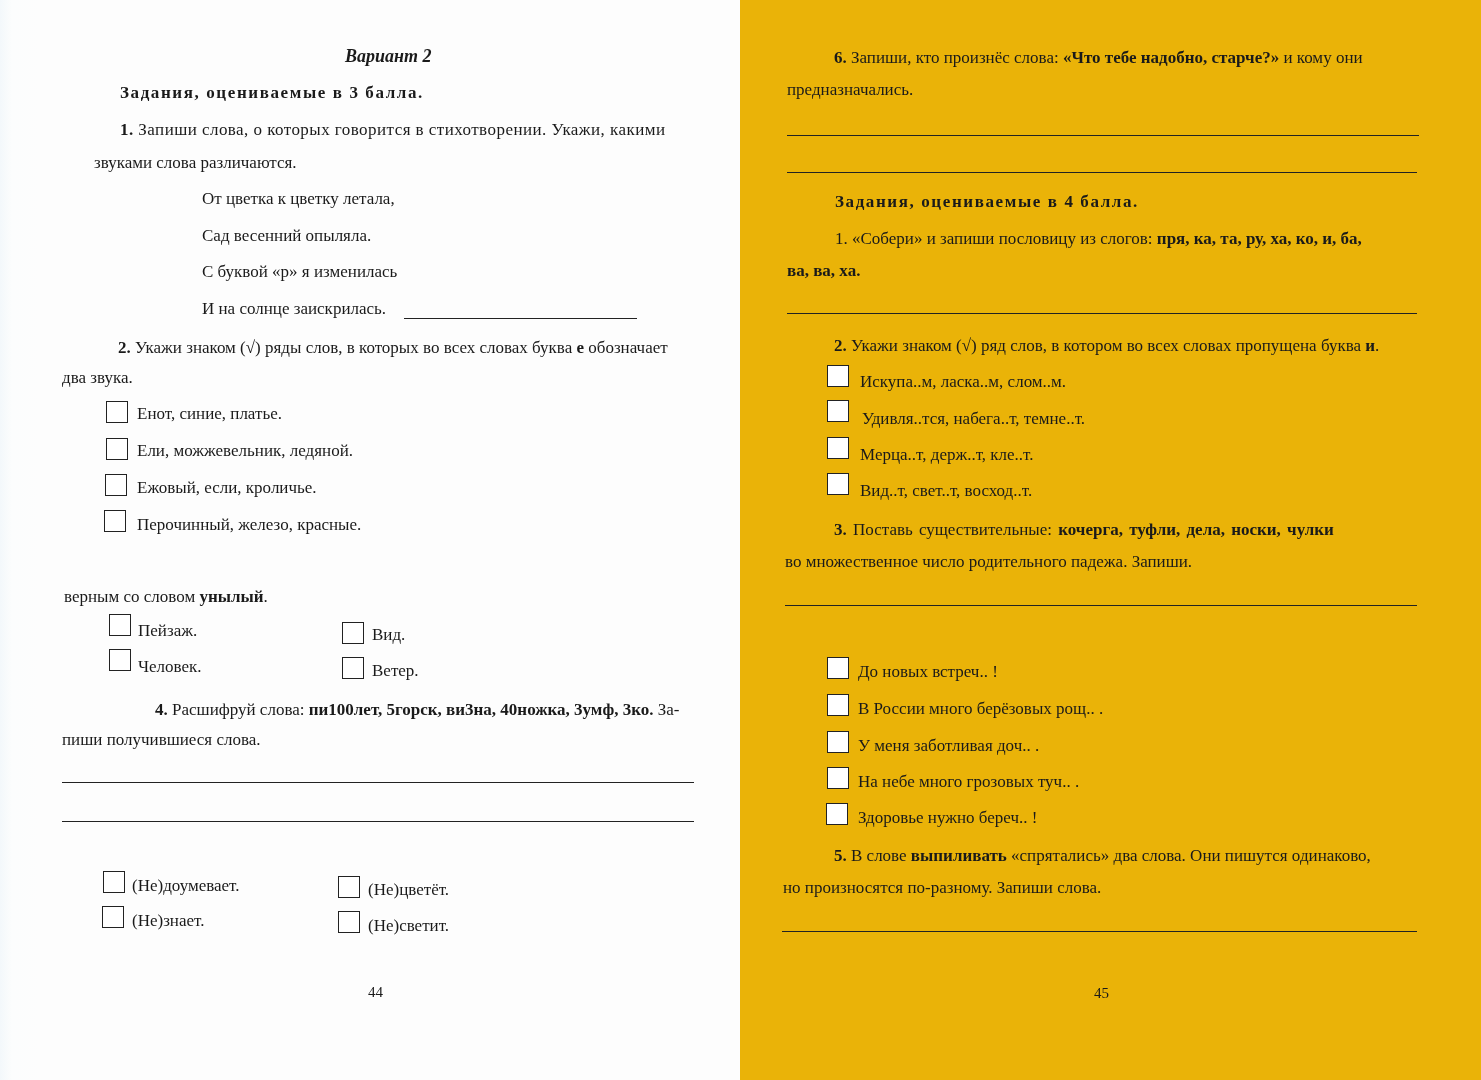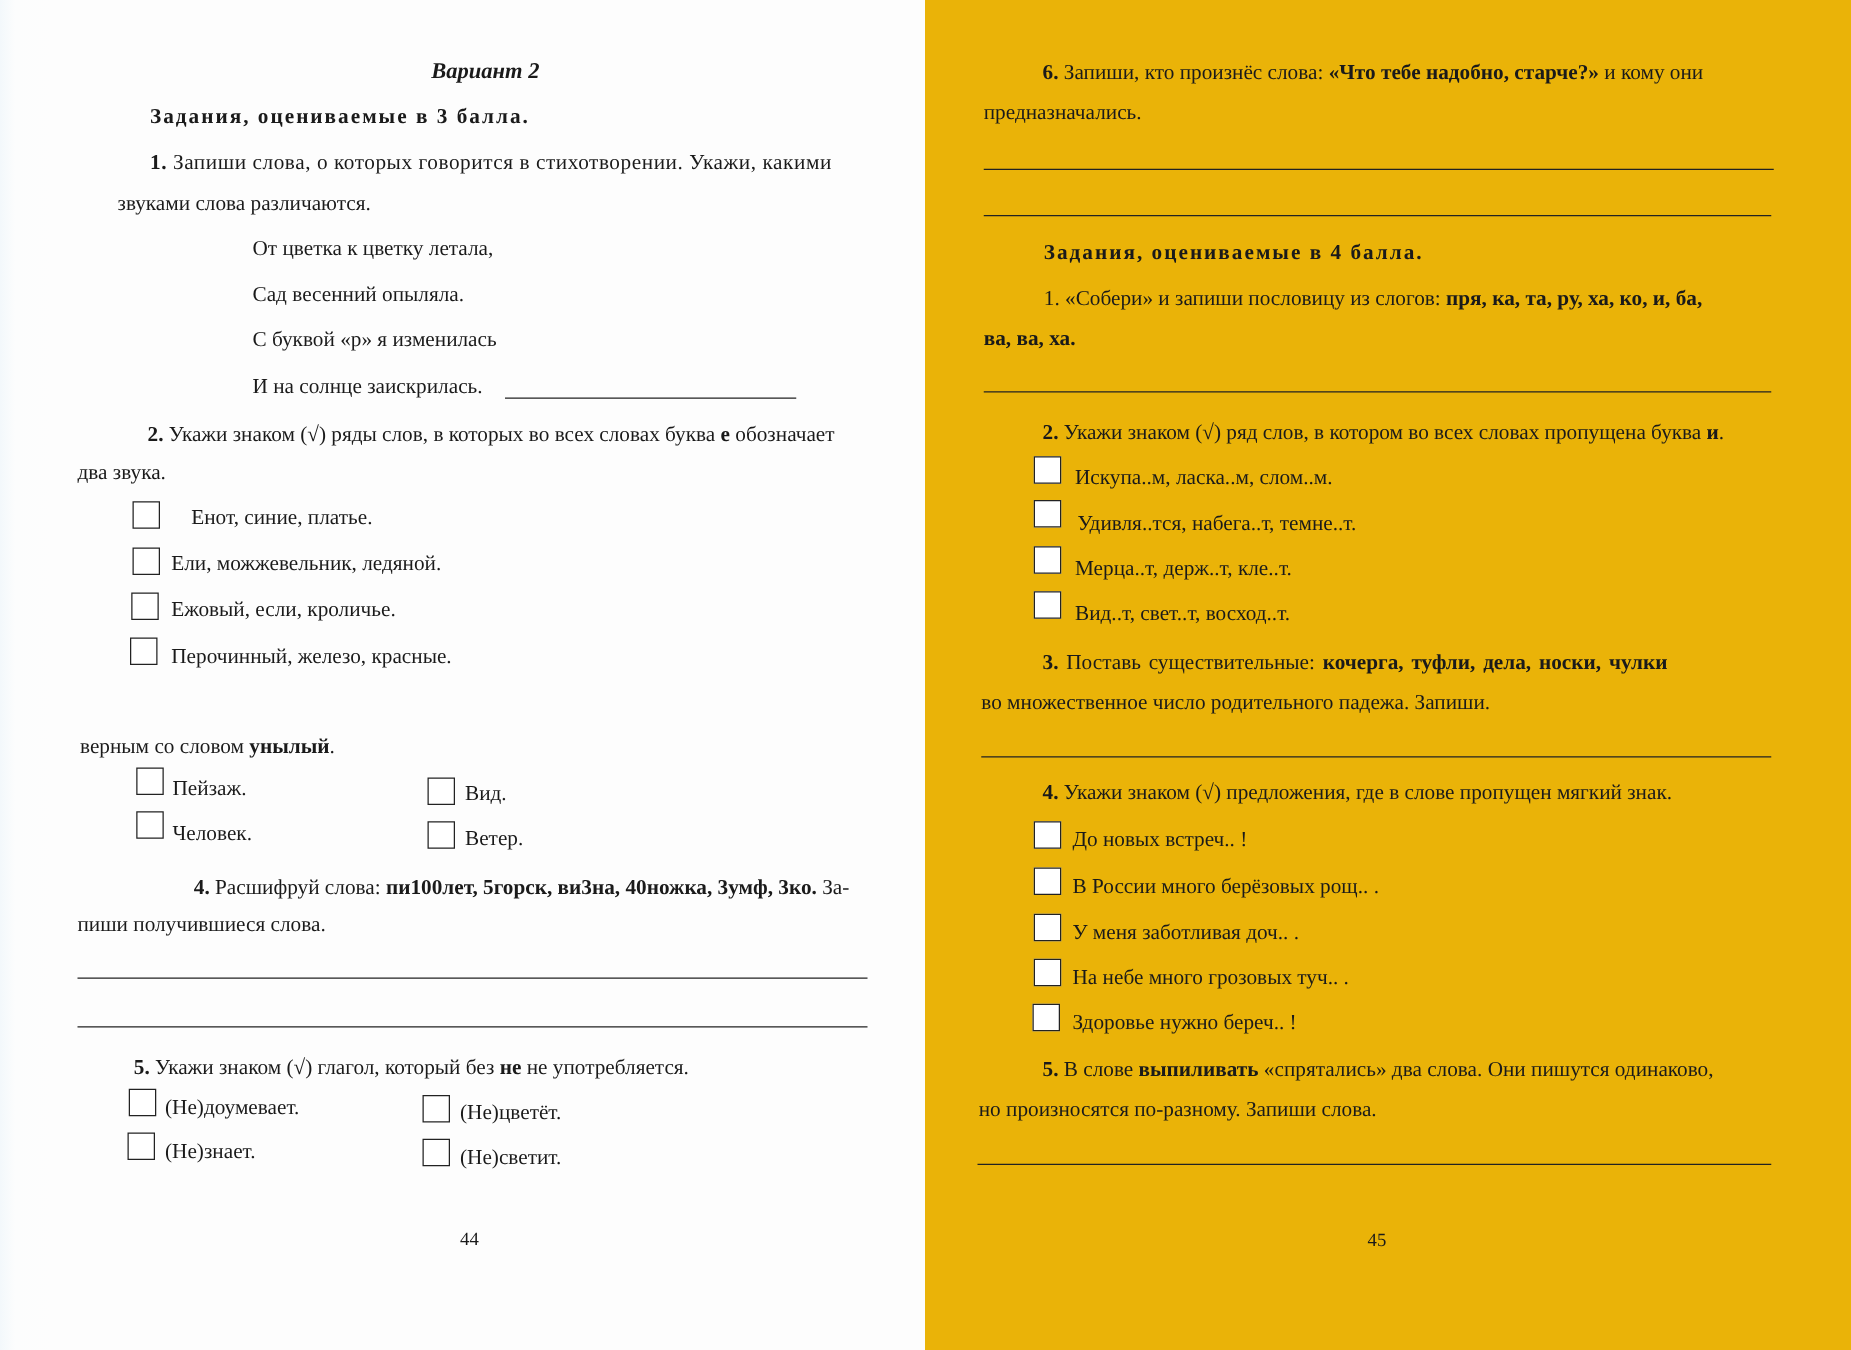--- a/index.html
+++ b/index.html
@@ -39,21 +39,21 @@
   <div class="abs" style="left:202px;top:299px;">И на солнце заискрилась.</div>
   <div class="line" style="left:404px;top:318px;width:233px;"></div>
 
   <div class="abs" style="left:118px;top:338px;">
     <span class="b">2.</span>
     <span>Укажи знаком (√) ряды слов, в которых во всех словах буква </span><span class="b">е</span><span> обозначает</span>
   </div>
   <div class="abs" style="left:62px;top:368px;">два звука.</div>
 
   <div class="cb" style="left:106px;top:401px;"></div>
-  <div class="abs" style="left:137px;top:404px;margin-left:16px;">Енот, синие, платье.</div>
+  <div class="abs" style="left:137px;top:404px;">Енот, синие, платье.</div>
   <div class="cb" style="left:106px;top:438px;"></div>
   <div class="abs" style="left:137px;top:441px;">Ели, можжевельник, ледяной.</div>
   <div class="cb" style="left:105px;top:474px;"></div>
   <div class="abs" style="left:137px;top:478px;">Ежовый, если, кроличье.</div>
   <div class="cb" style="left:104px;top:510px;"></div>
   <div class="abs" style="left:137px;top:515px;">Перочинный, железо, красные.</div>
 
   <div class="abs" style="left:64px;top:587px;">
     <span>верным со словом </span><span class="b">унылый</span><span>.</span>
   </div>
@@ -68,24 +68,20 @@
   <div class="abs" style="left:372px;top:661px;">Ветер.</div>
 
   <div class="abs" style="left:107px;top:700px;margin-left:48px;">
     <span class="b">4.</span>
     <span>Расшифруй слова: </span><span class="b">пи100лет, 5горск, ви3на, 40ножка, 3умф, 3ко.</span><span> За-</span>
   </div>
   <div class="abs" style="left:62px;top:730px;">пиши получившиеся слова.</div>
   <div class="line" style="left:62px;top:782px;width:632px;"></div>
   <div class="line" style="left:62px;top:821px;width:632px;"></div>
 
-  <div class="abs" style="left:107px;top:844px;">
-    <span class="b">5.</span>
-    <span>Укажи знаком (√) глагол, который без </span><span class="b">не</span><span> не употребляется.</span>
-  </div>
   <div class="cb" style="left:103px;top:871px;"></div>
   <div class="abs" style="left:132px;top:876px;">(Не)доумевает.</div>
   <div class="cb" style="left:338px;top:876px;"></div>
   <div class="abs" style="left:368px;top:880px;">(Не)цветёт.</div>
   <div class="cb" style="left:102px;top:906px;"></div>
   <div class="abs" style="left:132px;top:911px;">(Не)знает.</div>
   <div class="cb" style="left:338px;top:911px;"></div>
   <div class="abs" style="left:368px;top:916px;">(Не)светит.</div>
 
   <div class="pn" style="left:368px;top:984px;">44</div>
@@ -123,24 +119,20 @@
   <div class="cb" style="left:87px;top:473px;"></div>
   <div class="abs" style="left:120px;top:481px;">Вид..т, свет..т, восход..т.</div>
 
   <div class="abs" style="left:94px;top:520px;word-spacing:2px;">
     <span class="b">3.</span>
     <span>Поставь  существительные: </span><span class="b">кочерга,  туфли,  дела,  носки,  чулки</span>
   </div>
   <div class="abs" style="left:45px;top:552px;">во множественное число родительного падежа. Запиши.</div>
   <div class="line" style="left:45px;top:605px;width:632px;"></div>
 
-  <div class="abs" style="left:94px;top:624px;">
-    <span class="b">4.</span>
-    <span>Укажи знаком (√) предложения, где в слове пропущен мягкий знак.</span>
-  </div>
   <div class="cb" style="left:87px;top:657px;"></div>
   <div class="abs" style="left:118px;top:662px;">До новых встреч.. !</div>
   <div class="cb" style="left:87px;top:694px;"></div>
   <div class="abs" style="left:118px;top:699px;">В России много берёзовых рощ.. .</div>
   <div class="cb" style="left:87px;top:731px;"></div>
   <div class="abs" style="left:118px;top:736px;">У меня заботливая доч.. .</div>
   <div class="cb" style="left:87px;top:767px;"></div>
   <div class="abs" style="left:118px;top:772px;">На небе много грозовых туч.. .</div>
   <div class="cb" style="left:86px;top:803px;"></div>
   <div class="abs" style="left:118px;top:808px;">Здоровье нужно береч.. !</div>

